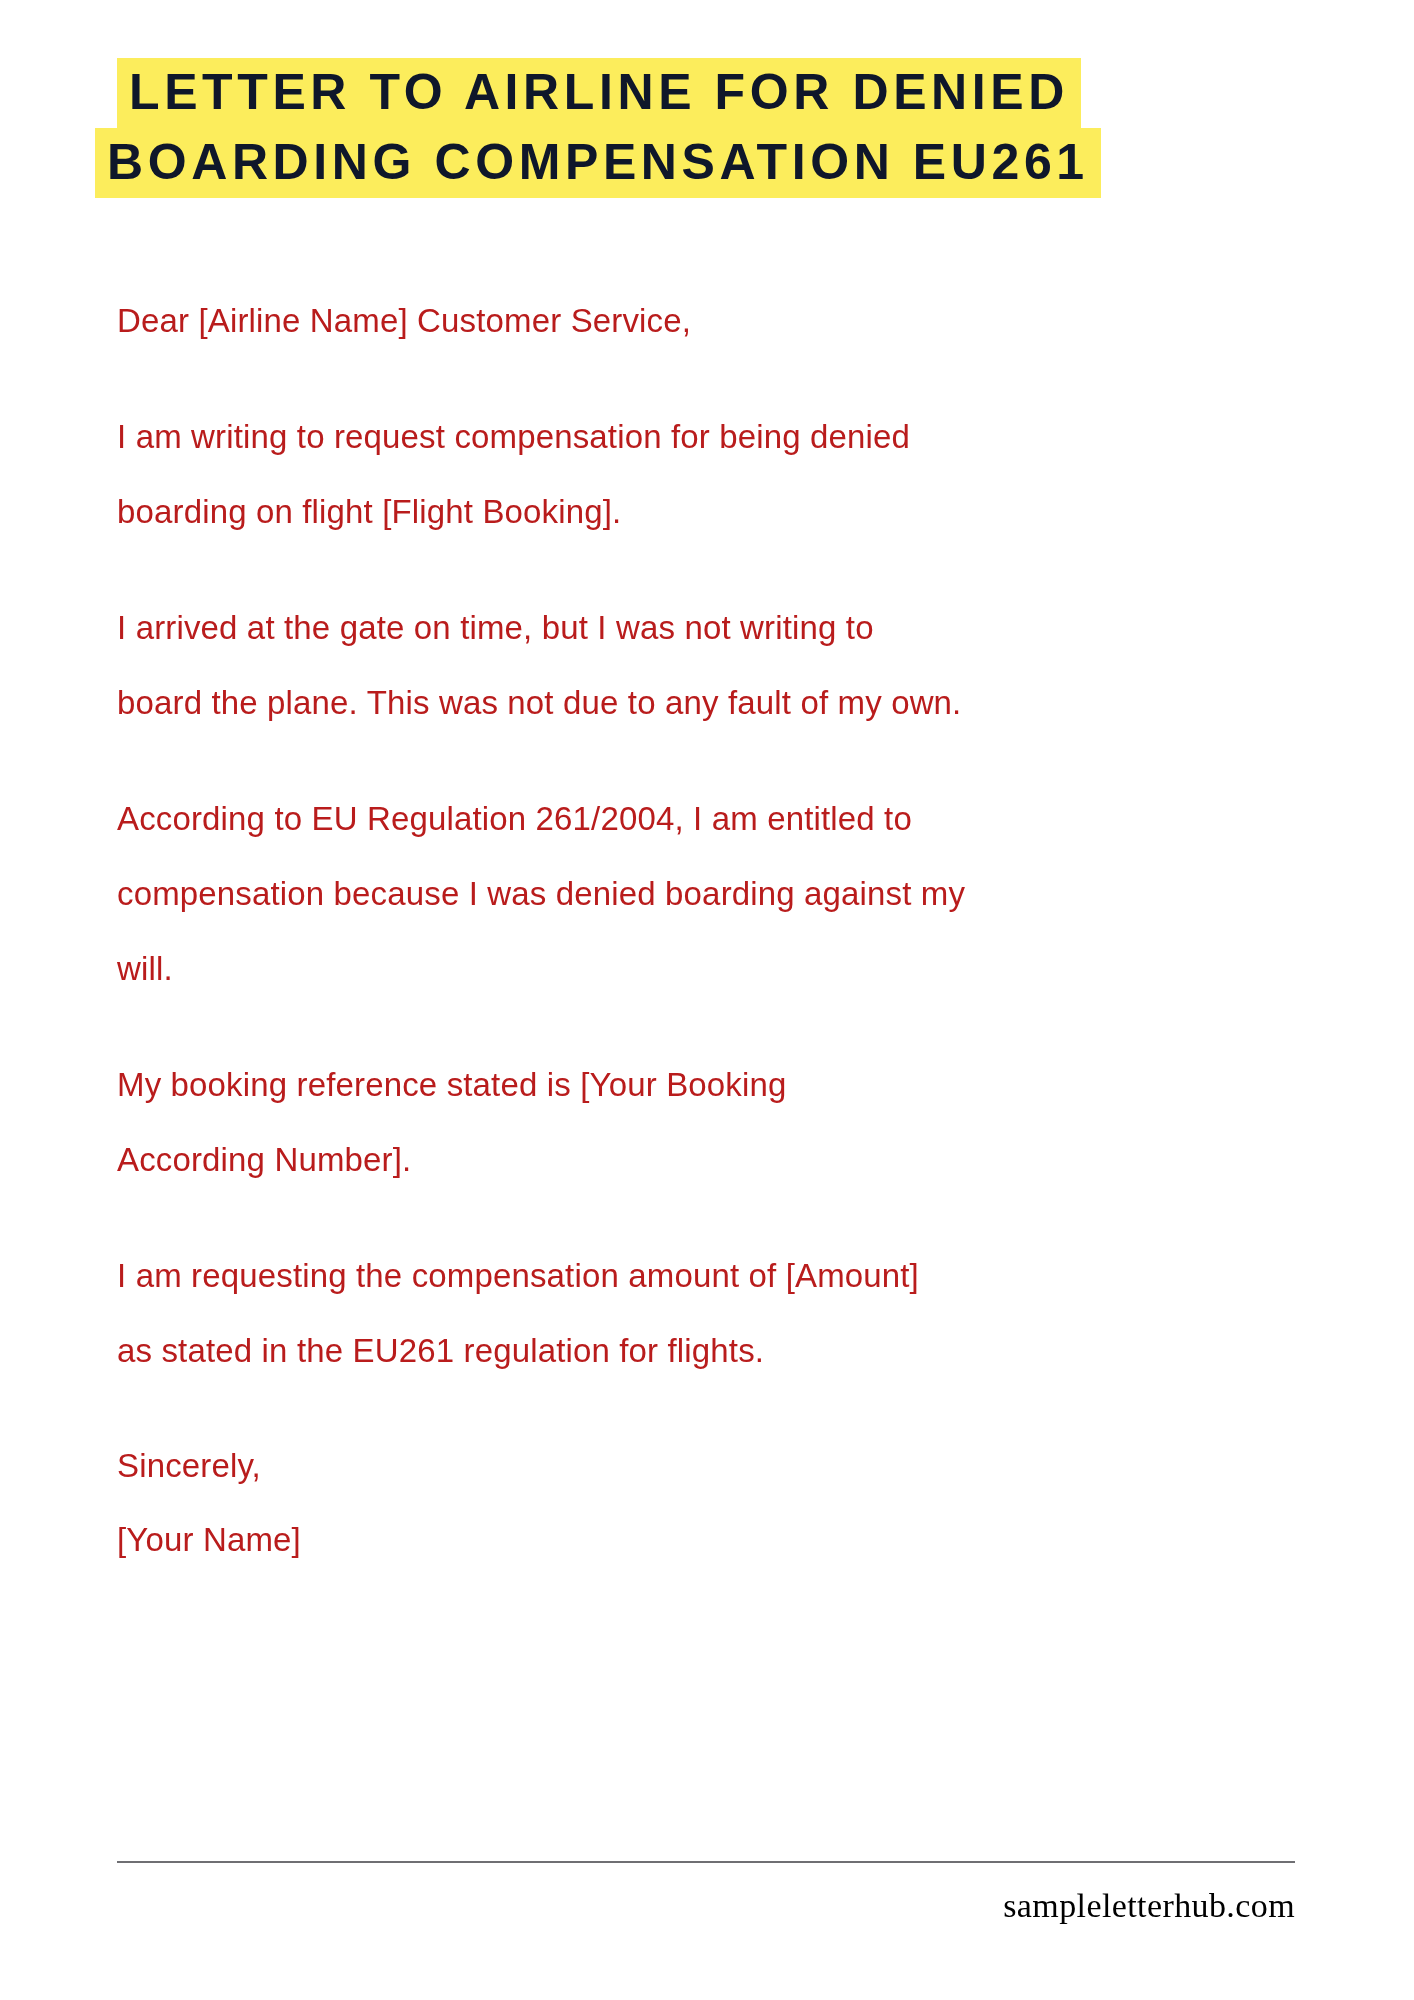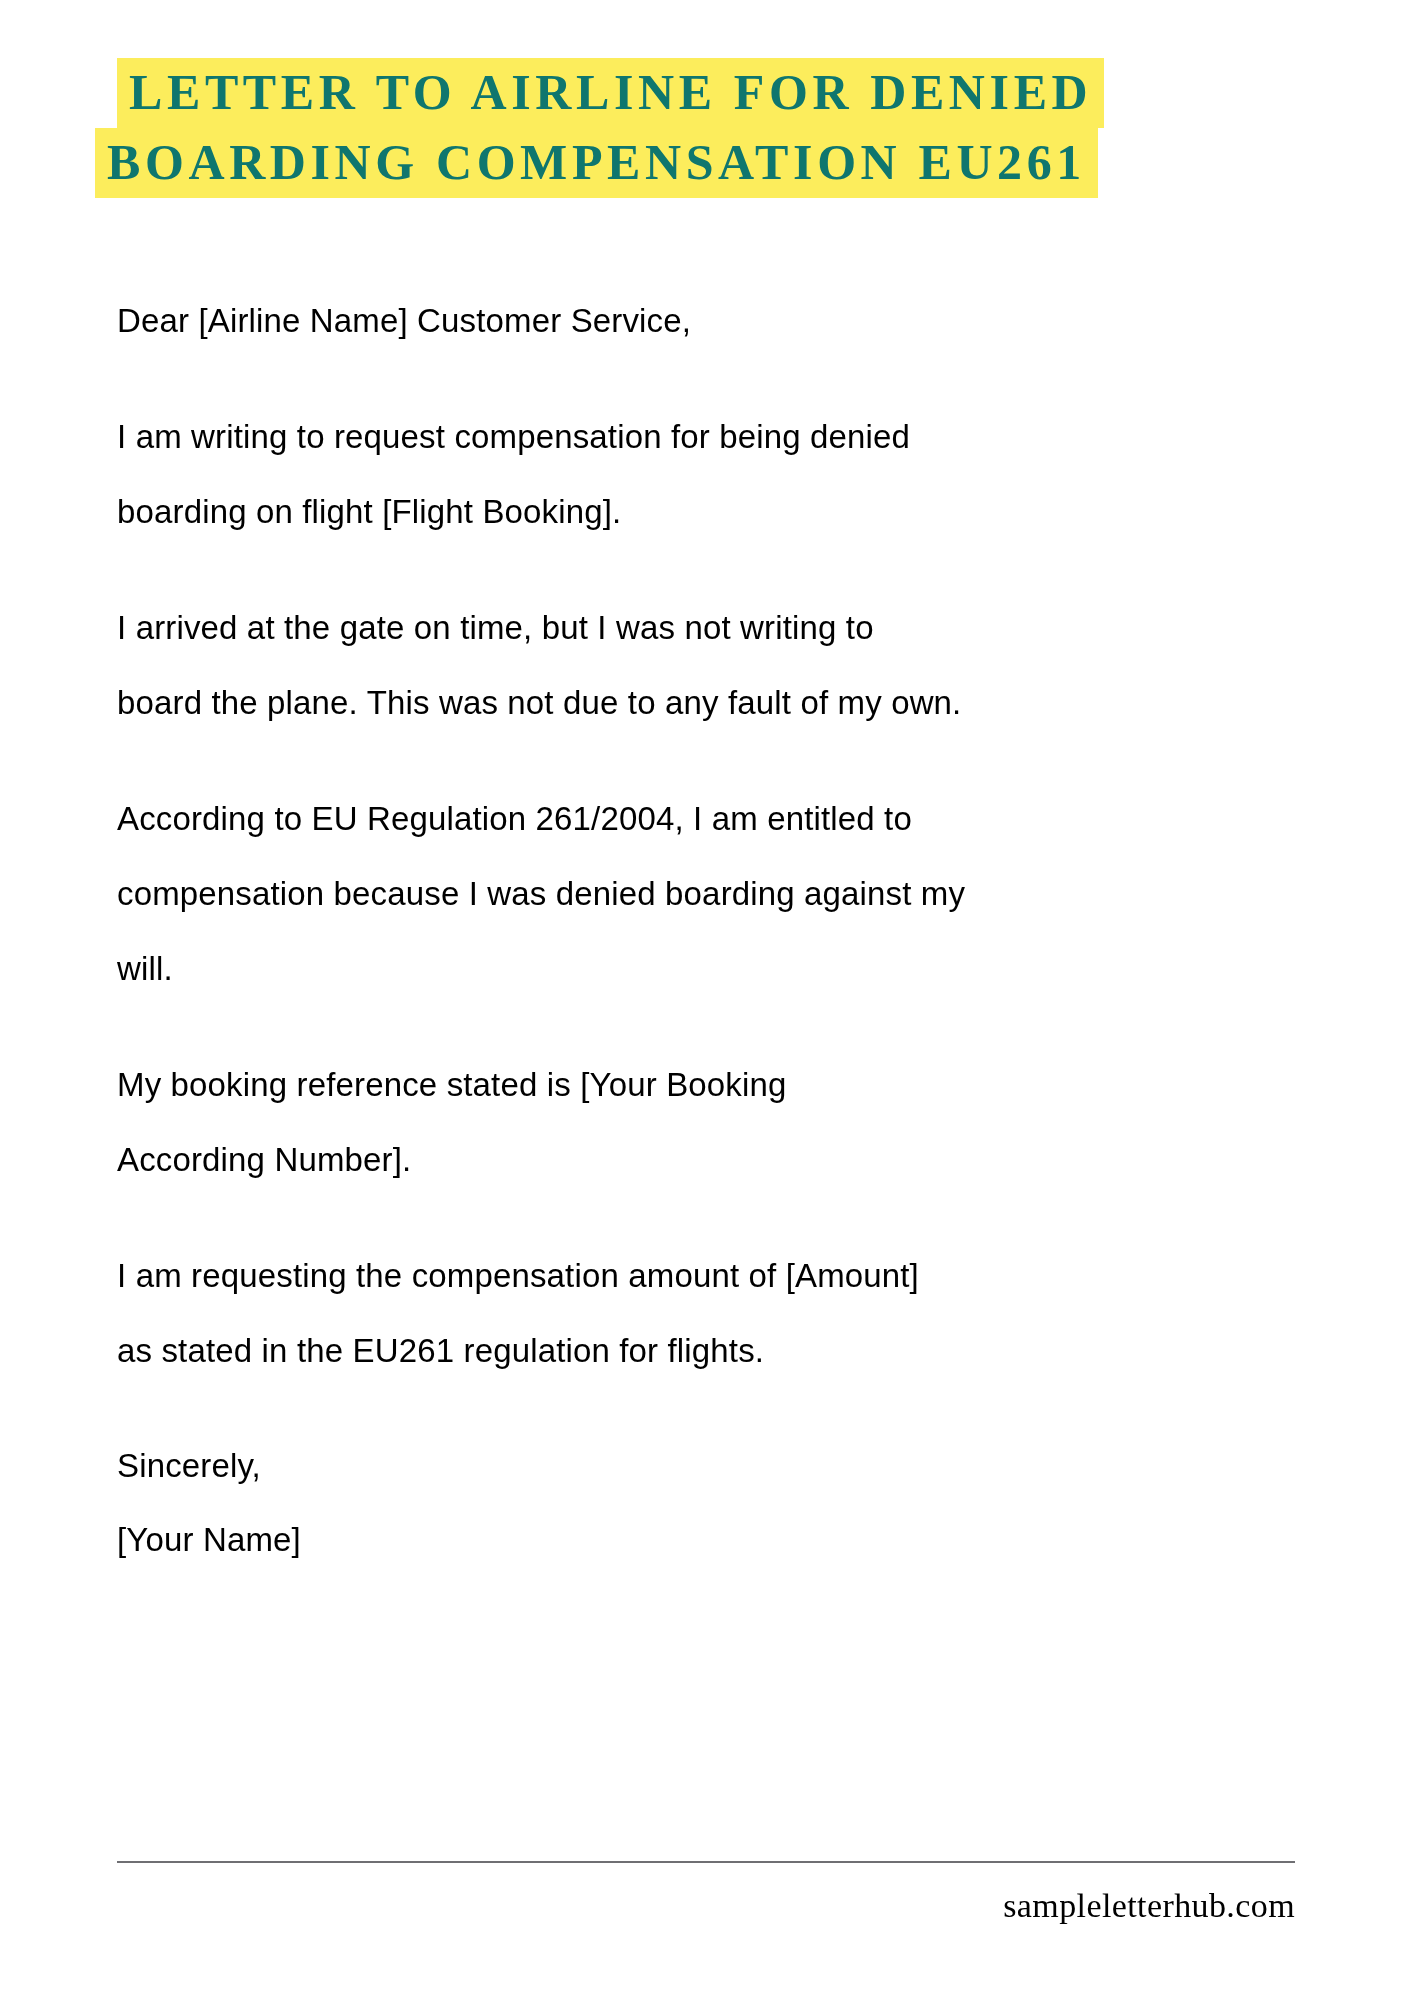--- a/index.html
+++ b/index.html
@@ -25,26 +25,26 @@
 
   
   .title-block {
     position: absolute;
     left: 95px;
     top: 58px;
     width: 1230px;
   }
   .title-line {
     display: block;
-    font-family: Liberation Serif, serif;
+    font-family: Liberation Sans, sans-serif;
     font-weight: 700;
     font-size: 50px;
     line-height: 68px;
     letter-spacing: 4.6px;
-    color: #0f766e;
+    color: #0f172a;
     text-transform: uppercase;
     white-space: nowrap;
   }
   .title-line > span.hl {
     background-color: #fced5c;
     padding: 6px 12px 8px 12px;
     box-decoration-break: clone;
     -webkit-box-decoration-break: clone;
   }
   .title-line.first {
@@ -57,21 +57,21 @@
     position: absolute;
     left: 117px;
     top: 283px;
     width: 1200px;
   }
   .para {
     font-family: "Liberation Sans", sans-serif;
     font-weight: 400;
     font-size: 33px;
     line-height: 75px;
-    color: #000000;
+    color: #b91c1c;
     margin: 0 0 41px 0;
     letter-spacing: 0.15px;
   }
   .para.sig {
     margin-bottom: 0;
     line-height: 74px;
   }
   .para .ln {
     display: block;
     white-space: nowrap;

